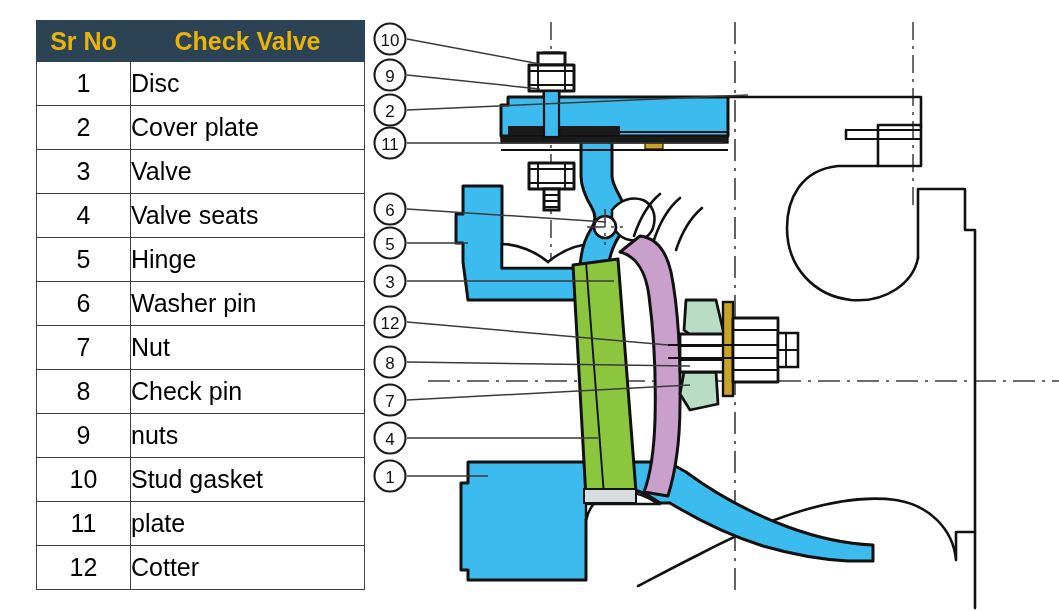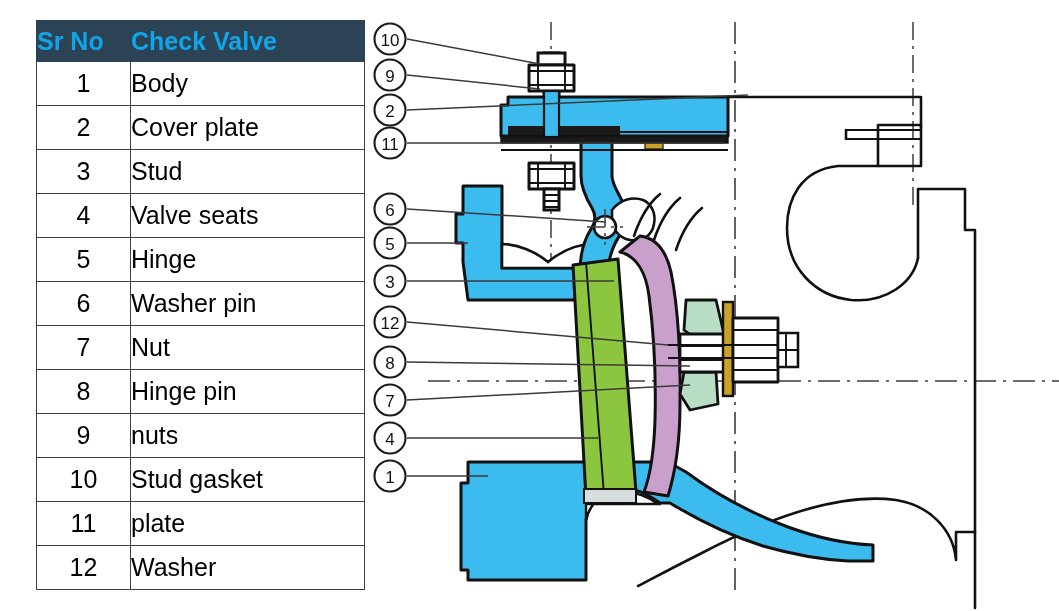--- a/index.html
+++ b/index.html
@@ -9,23 +9,23 @@
   
   #legend{position:absolute;left:36px;top:20px;width:328px;}
   table.parts{border-collapse:collapse;width:328px;table-layout:fixed;}
   table.parts th,table.parts td{
      border:1px solid #40403f;
      height:43px;line-height:43px;padding:0;
      font-size:25px;color:#000;background:#fff;
      overflow:hidden;white-space:nowrap;
   }
   table.parts thead th{
-     background:#2c4356;color:#0ea5e9;font-weight:bold;
+     background:#2c4356;color:#eab308;font-weight:bold;
      border:1px solid #2c4356;height:40px;line-height:40px;
-     font-size:25px;text-align:left;
+     font-size:25px;text-align:center;
   }
   th.c-sr,td.c-sr{width:93px;text-align:center;}
   th.c-nm,td.c-nm{width:233px;text-align:left;padding-left:10px;}
   td.c-sr{font-size:25px;}
   td.c-nm{font-size:25px;}
 
   
   #drawing{position:absolute;left:368px;top:0;width:691px;height:611px;}
   #drawing svg{display:block;}
 
@@ -48,65 +48,65 @@
     <table class="parts">
       <thead>
         <tr>
           <th class="c-sr">Sr No</th>
           <th class="c-nm">Check Valve</th>
         </tr>
       </thead>
       <tbody id="legend-body">
           <tr>
             <td class="c-sr">1</td>
-            <td class="c-nm">Body</td>
+            <td class="c-nm">Disc</td>
           </tr>
           <tr>
             <td class="c-sr">2</td>
             <td class="c-nm">Cover plate</td>
           </tr>
           <tr>
             <td class="c-sr">3</td>
-            <td class="c-nm">Stud</td>
+            <td class="c-nm">Valve</td>
           </tr>
           <tr>
             <td class="c-sr">4</td>
             <td class="c-nm">Valve seats</td>
           </tr>
           <tr>
             <td class="c-sr">5</td>
             <td class="c-nm">Hinge</td>
           </tr>
           <tr>
             <td class="c-sr">6</td>
             <td class="c-nm">Washer pin</td>
           </tr>
           <tr>
             <td class="c-sr">7</td>
             <td class="c-nm">Nut</td>
           </tr>
           <tr>
             <td class="c-sr">8</td>
-            <td class="c-nm">Hinge pin</td>
+            <td class="c-nm">Check pin</td>
           </tr>
           <tr>
             <td class="c-sr">9</td>
             <td class="c-nm">nuts</td>
           </tr>
           <tr>
             <td class="c-sr">10</td>
             <td class="c-nm">Stud gasket</td>
           </tr>
           <tr>
             <td class="c-sr">11</td>
             <td class="c-nm">plate</td>
           </tr>
           <tr>
             <td class="c-sr">12</td>
-            <td class="c-nm">Washer</td>
+            <td class="c-nm">Cotter</td>
           </tr>
         </tbody>
     </table>
   </div>
 
   <div id="drawing">
     <svg width="691" height="611" viewBox="0 0 691 611" xmlns="http://www.w3.org/2000/svg">
 
       <line class="ctr" x1="367" y1="22" x2="367" y2="596"></line>
       <line class="ctr2" x1="183" y1="22" x2="183" y2="300"></line>

